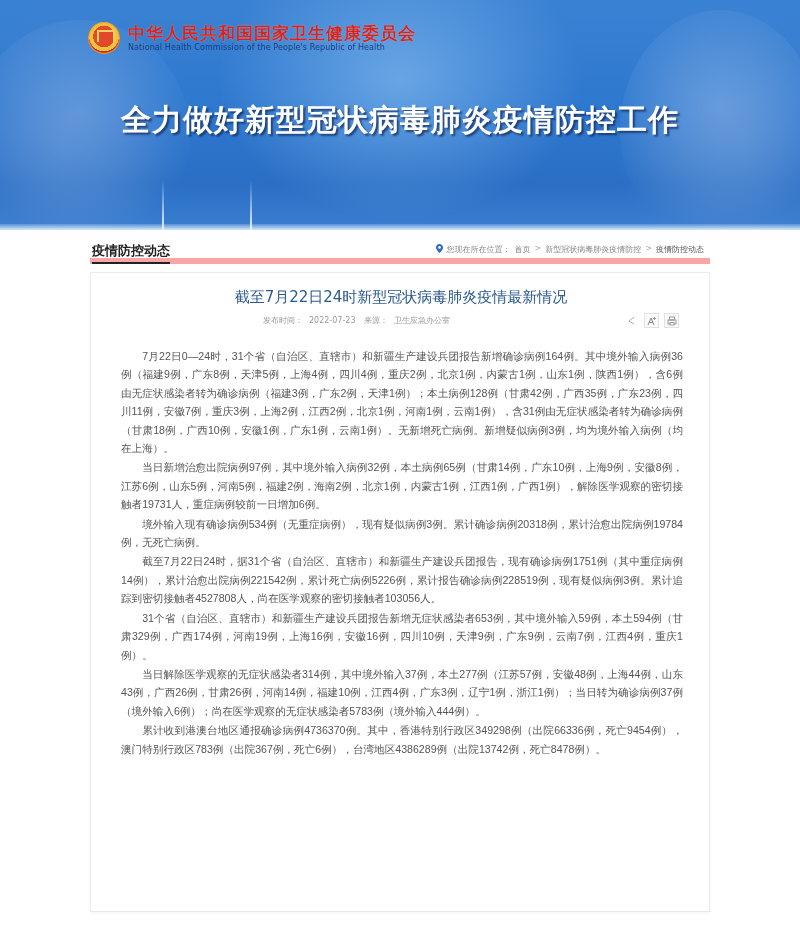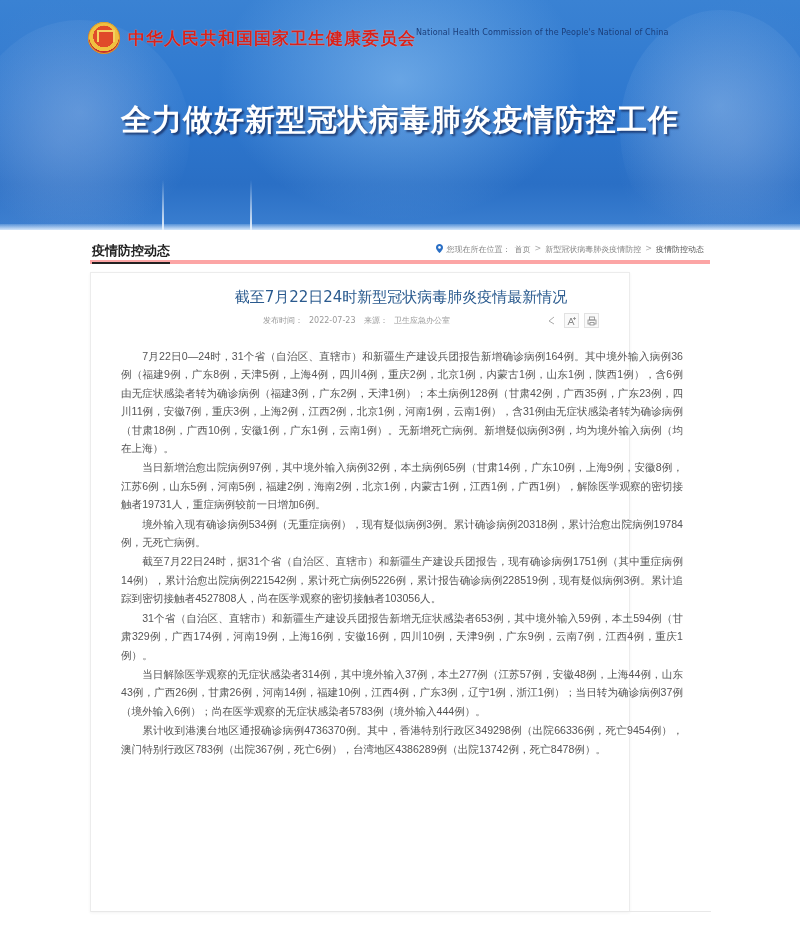--- a/index.html
+++ b/index.html
@@ -25,39 +25,39 @@
     background: linear-gradient(180deg, rgba(255,255,255,0), rgba(255,255,255,0.9)); }
   .banner .bottom-glow { position:absolute; left:0; bottom:0; width:100%; height:6px;
     background: linear-gradient(180deg, rgba(200,225,250,0.2), rgba(230,242,255,0.9)); }
 
   .logo-wrap { position:absolute; left:88px; top:16px; height:44px; display:flex; align-items:center; }
   .emblem { width:32px; height:32px; border-radius:50%;
     background: radial-gradient(circle at 50% 45%, #e04a2a 0 45%, #f0c040 46% 62%, #c9302c 63% 100%);
     box-shadow: 0 0 0 1px #d9a030 inset; position:relative; }
   .emblem::after { content:""; position:absolute; left:9px; top:8px; width:14px; height:10px;
     border-top:2px solid #f5d060; border-left:2px solid #f5d060; border-right:2px solid #f5d060; }
-  .logo-text { margin-left:8px; display:flex; }
+  .logo-text { margin-left:8px; display:flex; flex-direction:column; }
   .logo-cn { font-family: "DejaVu Sans", sans-serif; font-weight:bold; font-size:17px; color:#d8221c;
     letter-spacing:1px; line-height:20px; text-shadow: 0 0 1px rgba(255,255,255,0.6); }
   .logo-en { font-size:8px; color:#1b3e7a; line-height:10px; letter-spacing:0.1px; }
 
   .banner-title { position:absolute; left:0; width:800px; top:100px; text-align:center;
     font-family: "DejaVu Sans", sans-serif; font-size:30px; font-weight:bold; color:#ffffff;
     letter-spacing:1px; text-shadow: 2px 2px 2px rgba(20,40,90,0.75); }
 
   .section-header { position:absolute; left:90px; top:240px; width:620px; height:24px;
-    border-bottom:4px solid #fca5a5; }
+    border-bottom:6px solid #fca5a5; }
   .section-title { position:absolute; left:2px; top:2px; font-size:13px; font-weight:bold; color:#222;
     padding-bottom:2px; border-bottom:2px solid #222; }
   .breadcrumb { position:absolute; right:6px; top:4px; font-size:8px; color:#888; display:flex; gap:4px; }
   .breadcrumb .pin { width:7px; height:9px; position:relative; }
   .breadcrumb .sep { color:#aaa; }
   .breadcrumb .current { color:#555; }
 
-  .card { position:absolute; left:90px; top:272px; width:540px; height:640px;
+  .card { position:absolute; left:90px; top:272px; width:620px; height:640px;
     border:1px solid #ececec; box-shadow: 0 1px 3px rgba(0,0,0,0.05); background:#fff; }
   .article-title { position:absolute; left:0; width:620px; top:15px; text-align:center;
     font-size:15px; color:#2a5a8e; letter-spacing:0; }
   .meta { position:absolute; left:172px; top:42px; font-size:8px; color:#999; }
   .meta span { margin-right:6px; }
   .tools { position:absolute; right:30px; top:40px; display:flex; gap:5px; }
   .tool { width:15px; height:15px; border:1px solid #e2e2e2; background:#fafafa; display:flex; align-items:center; justify-content:center; }
 
   .body { position:absolute; left:30px; top:74px; width:562px; font-family: Liberation Sans, sans-serif;
     font-size:10.6px; line-height:18.4px; color:#555; text-align:justify; }
@@ -72,21 +72,21 @@
   <div class="ghost1"></div>
   <div class="ghost2"></div>
   <div class="line1"></div>
   <div class="line2"></div>
   <div class="bottom-glow"></div>
 
   <div class="logo-wrap">
     <div class="emblem"></div>
     <div class="logo-text">
       <span class="logo-cn">中华人民共和国国家卫生健康委员会</span>
-      <span class="logo-en">National Health Commission of the People's National of China</span>
+      <span class="logo-en">National Health Commission of the People's Republic of Health</span>
     </div>
   </div>
 
   <div class="banner-title">全力做好新型冠状病毒肺炎疫情防控工作</div>
 </div>
 
 <div class="section-header">
   <div class="section-title">疫情防控动态</div>
   <div class="breadcrumb">
     <span class="pin">

